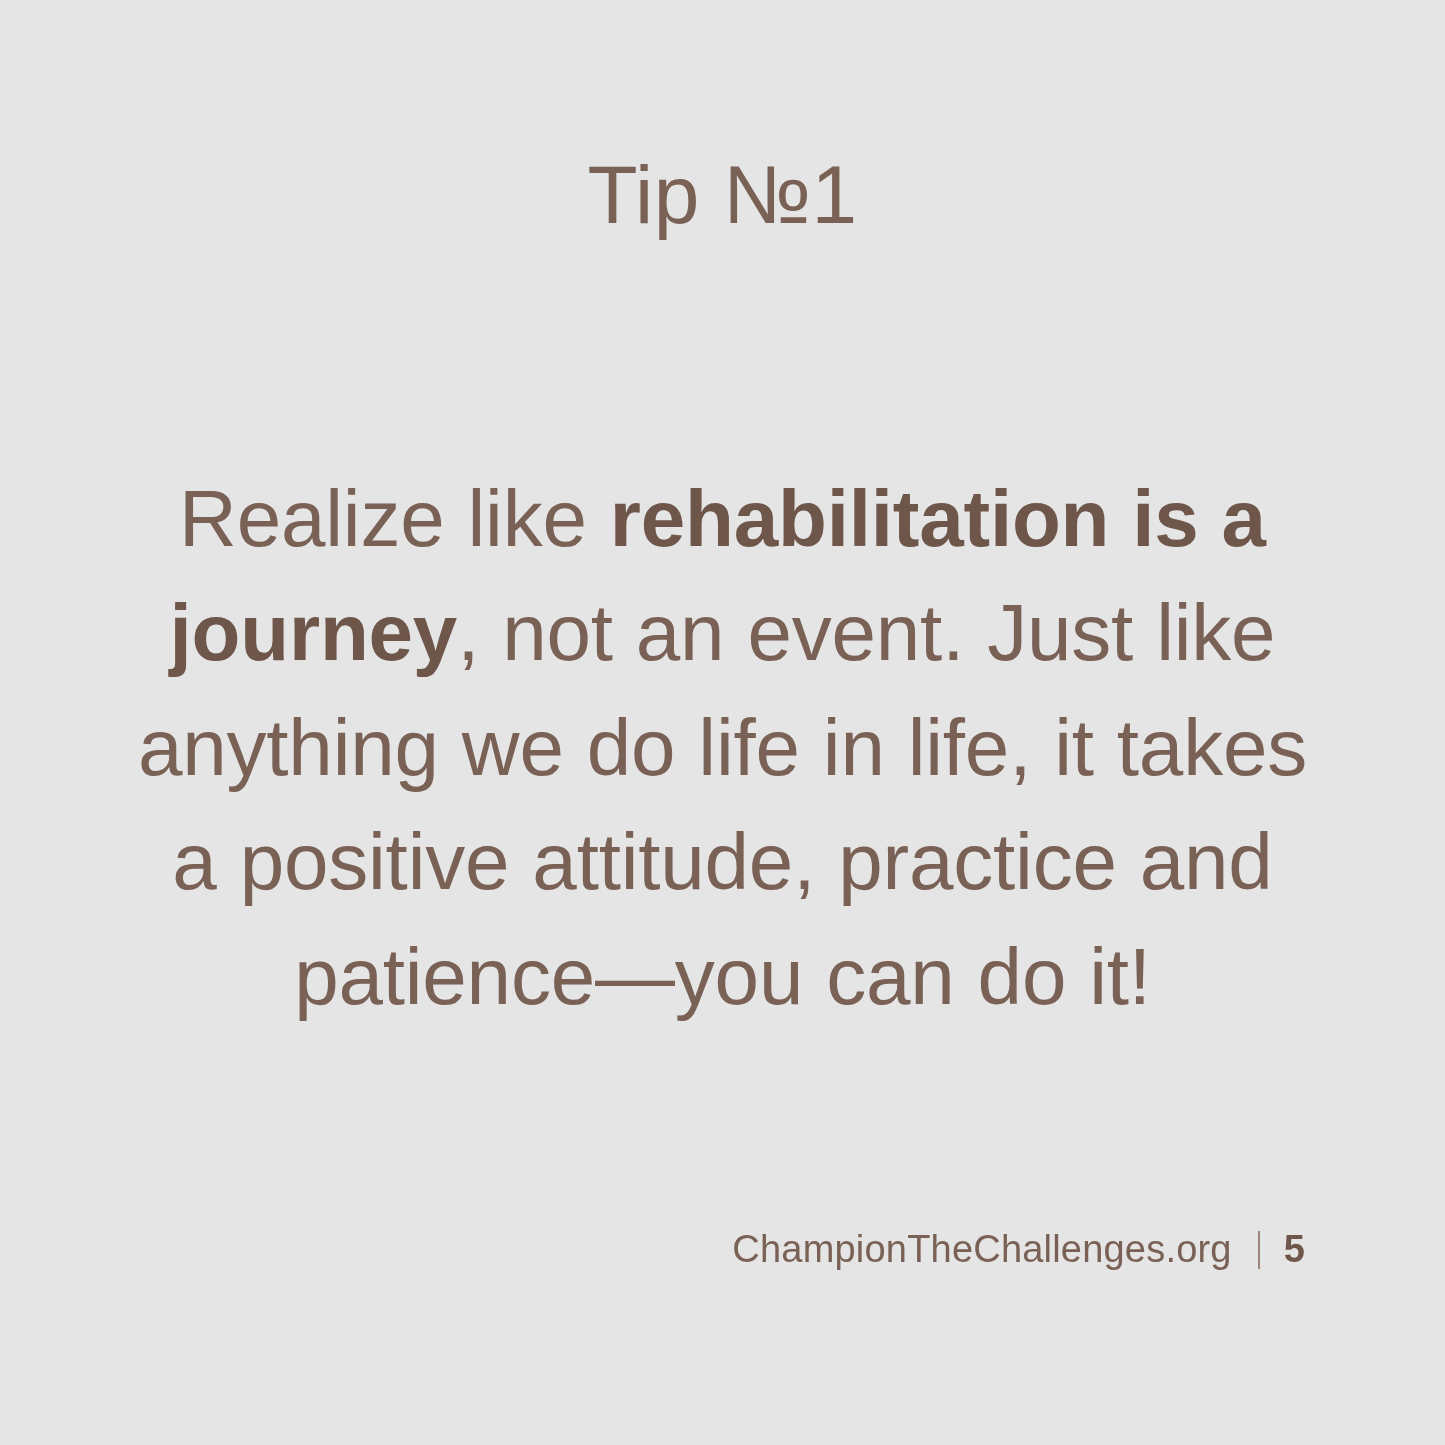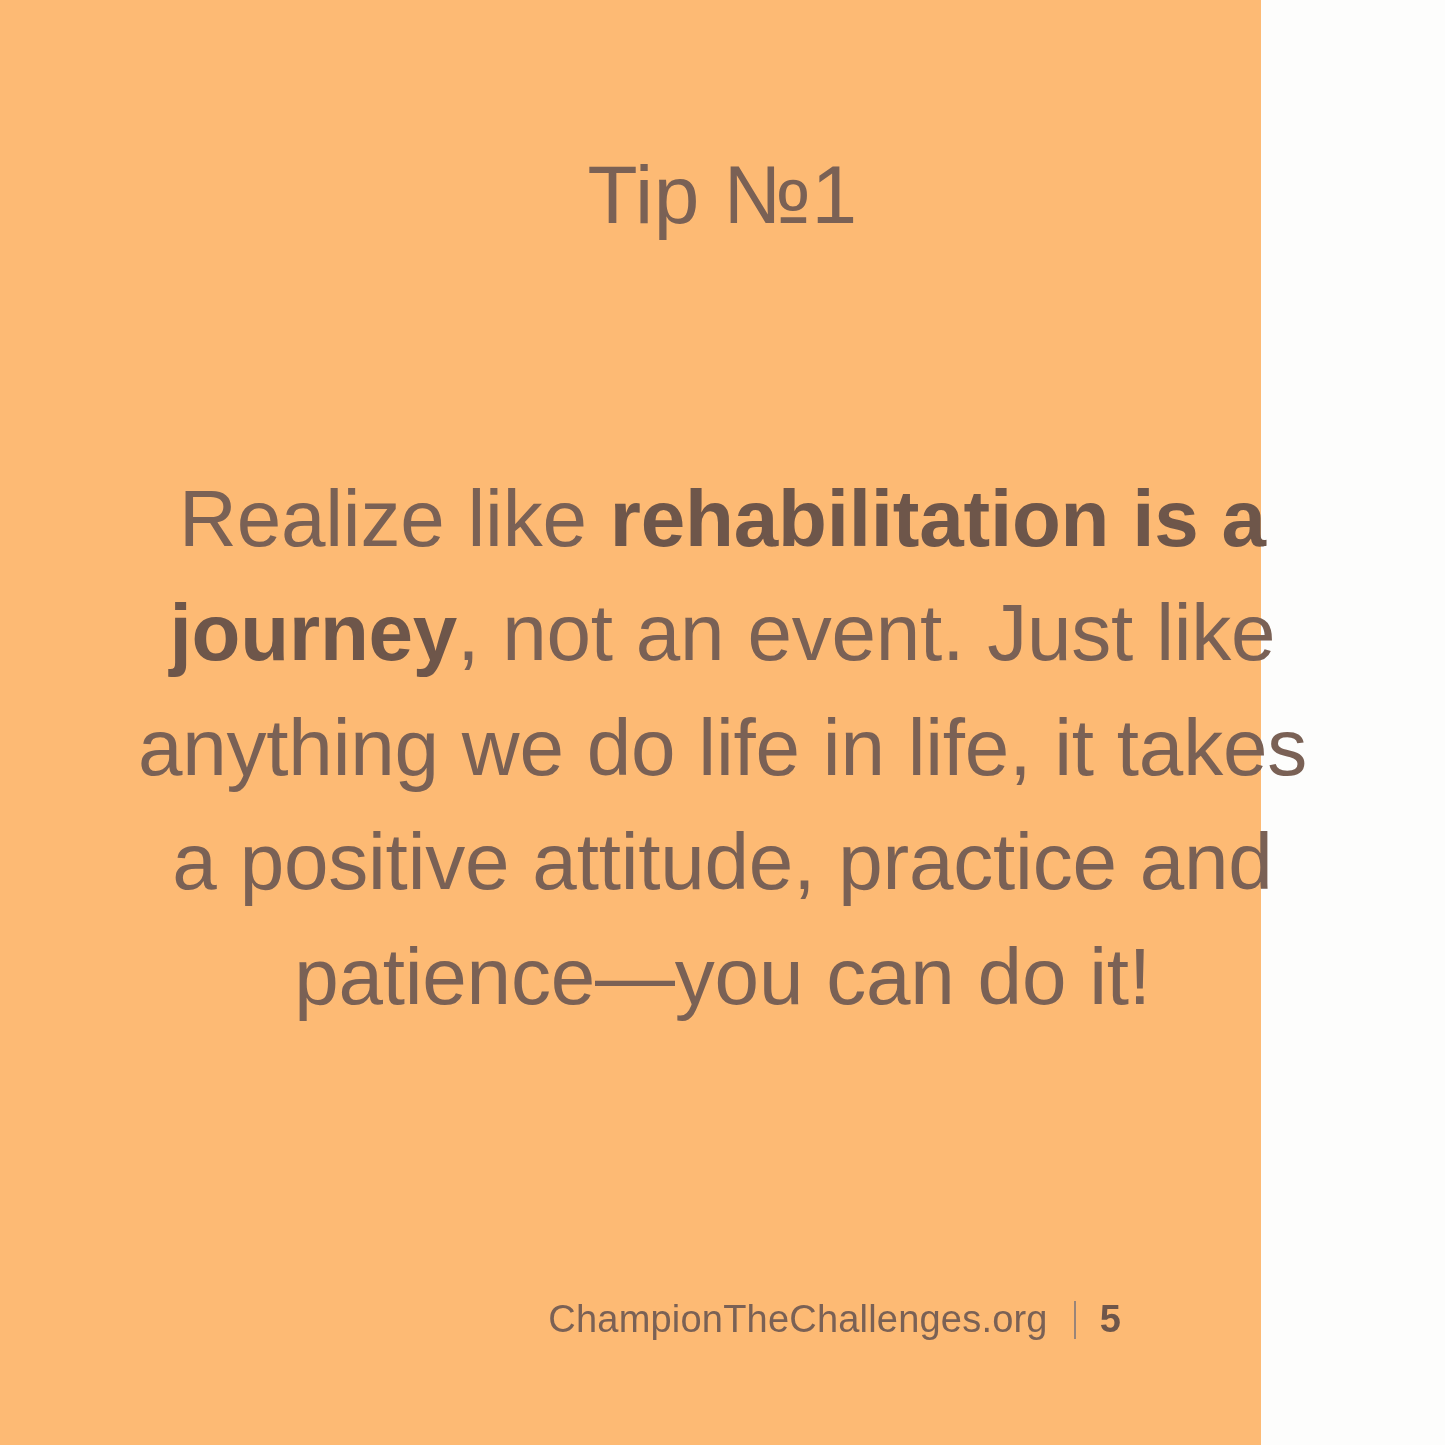--- a/index.html
+++ b/index.html
@@ -10,23 +10,23 @@
   body {
     width: 1445px;
     height: 1445px;
     background: #fdfdfc;
     font-family: "Liberation Sans", sans-serif;
     overflow: hidden;
   }
 
   .card {
     position: relative;
-    width: 1261px;
+    width: 1445px;
     height: 1445px;
-    background: #fdba74;
+    background: #e5e5e5;
     box-sizing: border-box;
   }
 
   
   .tip-title {
     position: absolute;
     top: 152px;
     left: 0;
     width: 1445px;
     text-align: center;
@@ -58,21 +58,21 @@
   .tip-body b,
   .tip-body .strong {
     font-weight: 700;
     color: #6e564a;
   }
 
   
   .footer {
     position: absolute;
     right: 140px;
-    top: 1298px;
+    top: 1228px;
     display: flex;
     align-items: center;
     gap: 0px;
     color: #7a6155;
     font-family: "Liberation Sans", sans-serif;
     font-size: 38px;
     font-weight: 400;
     letter-spacing: 0.2px;
     white-space: nowrap;
   }

